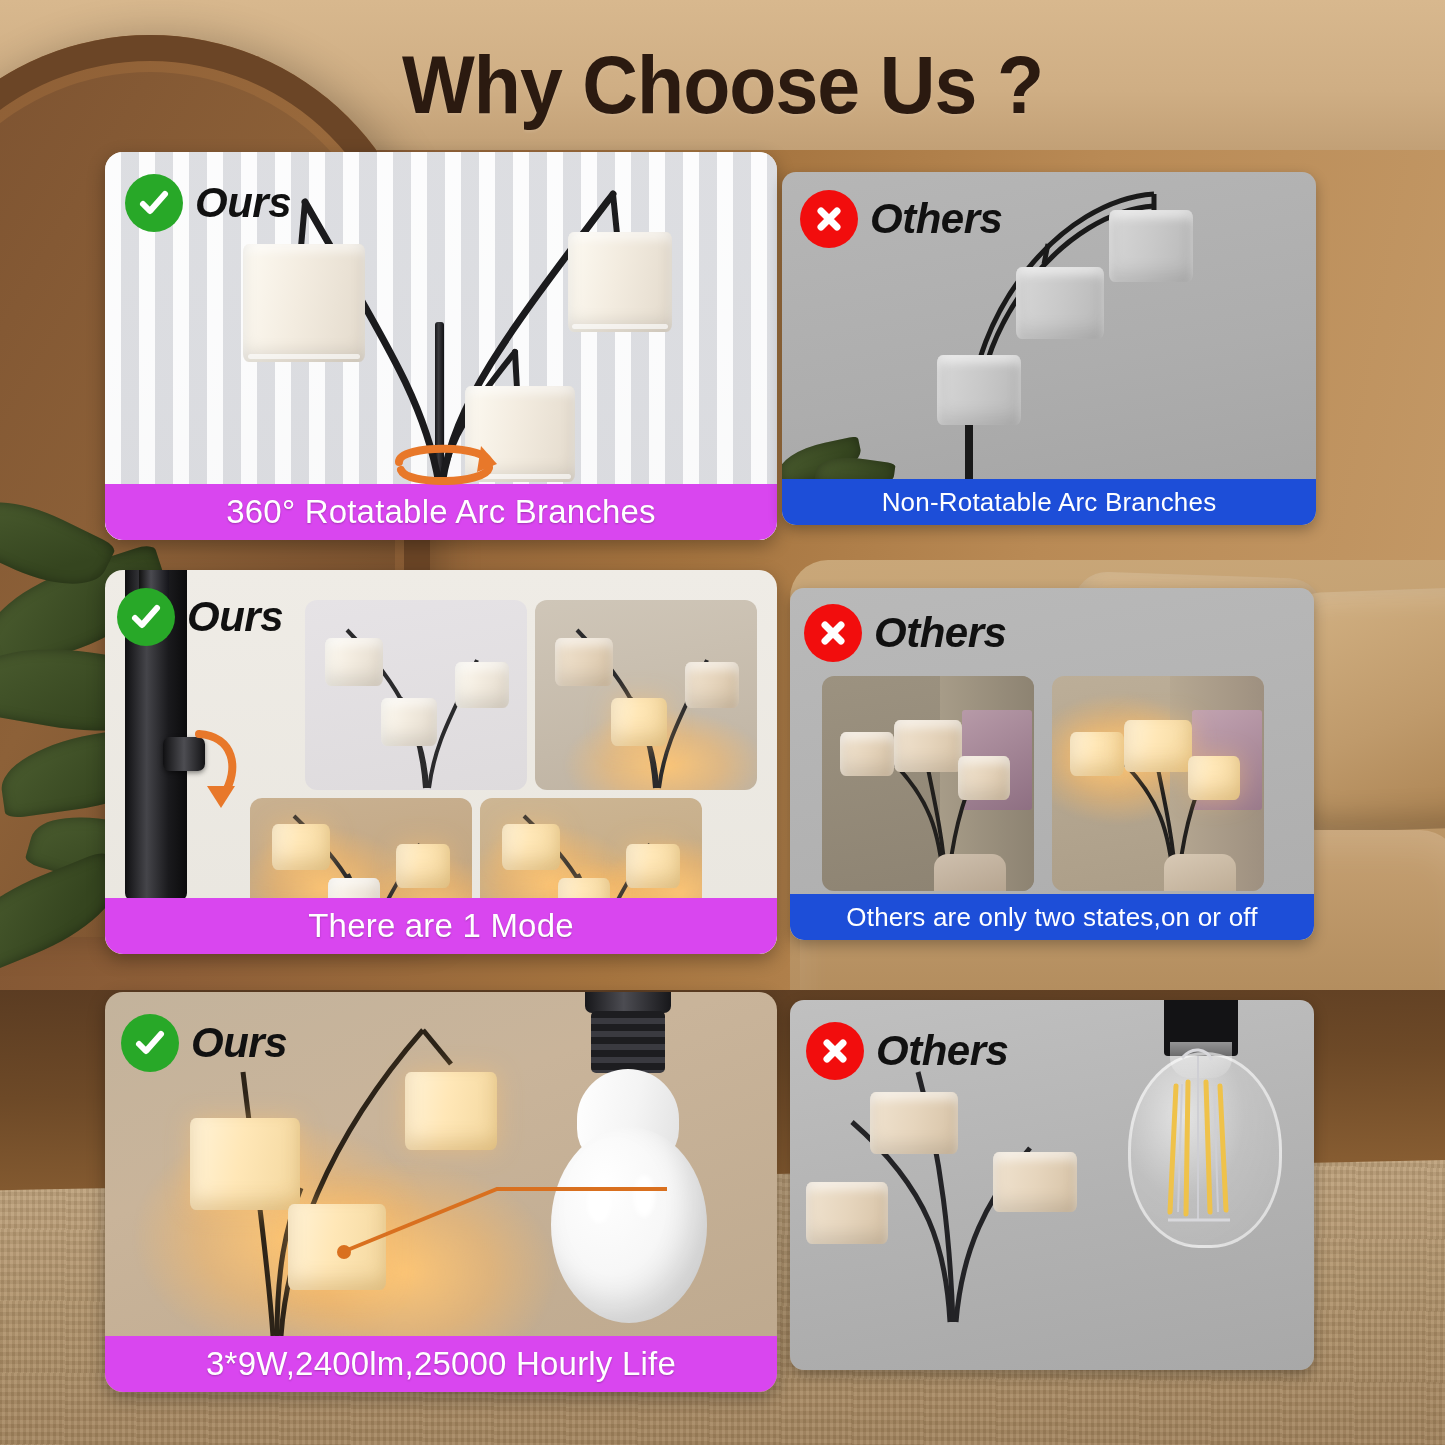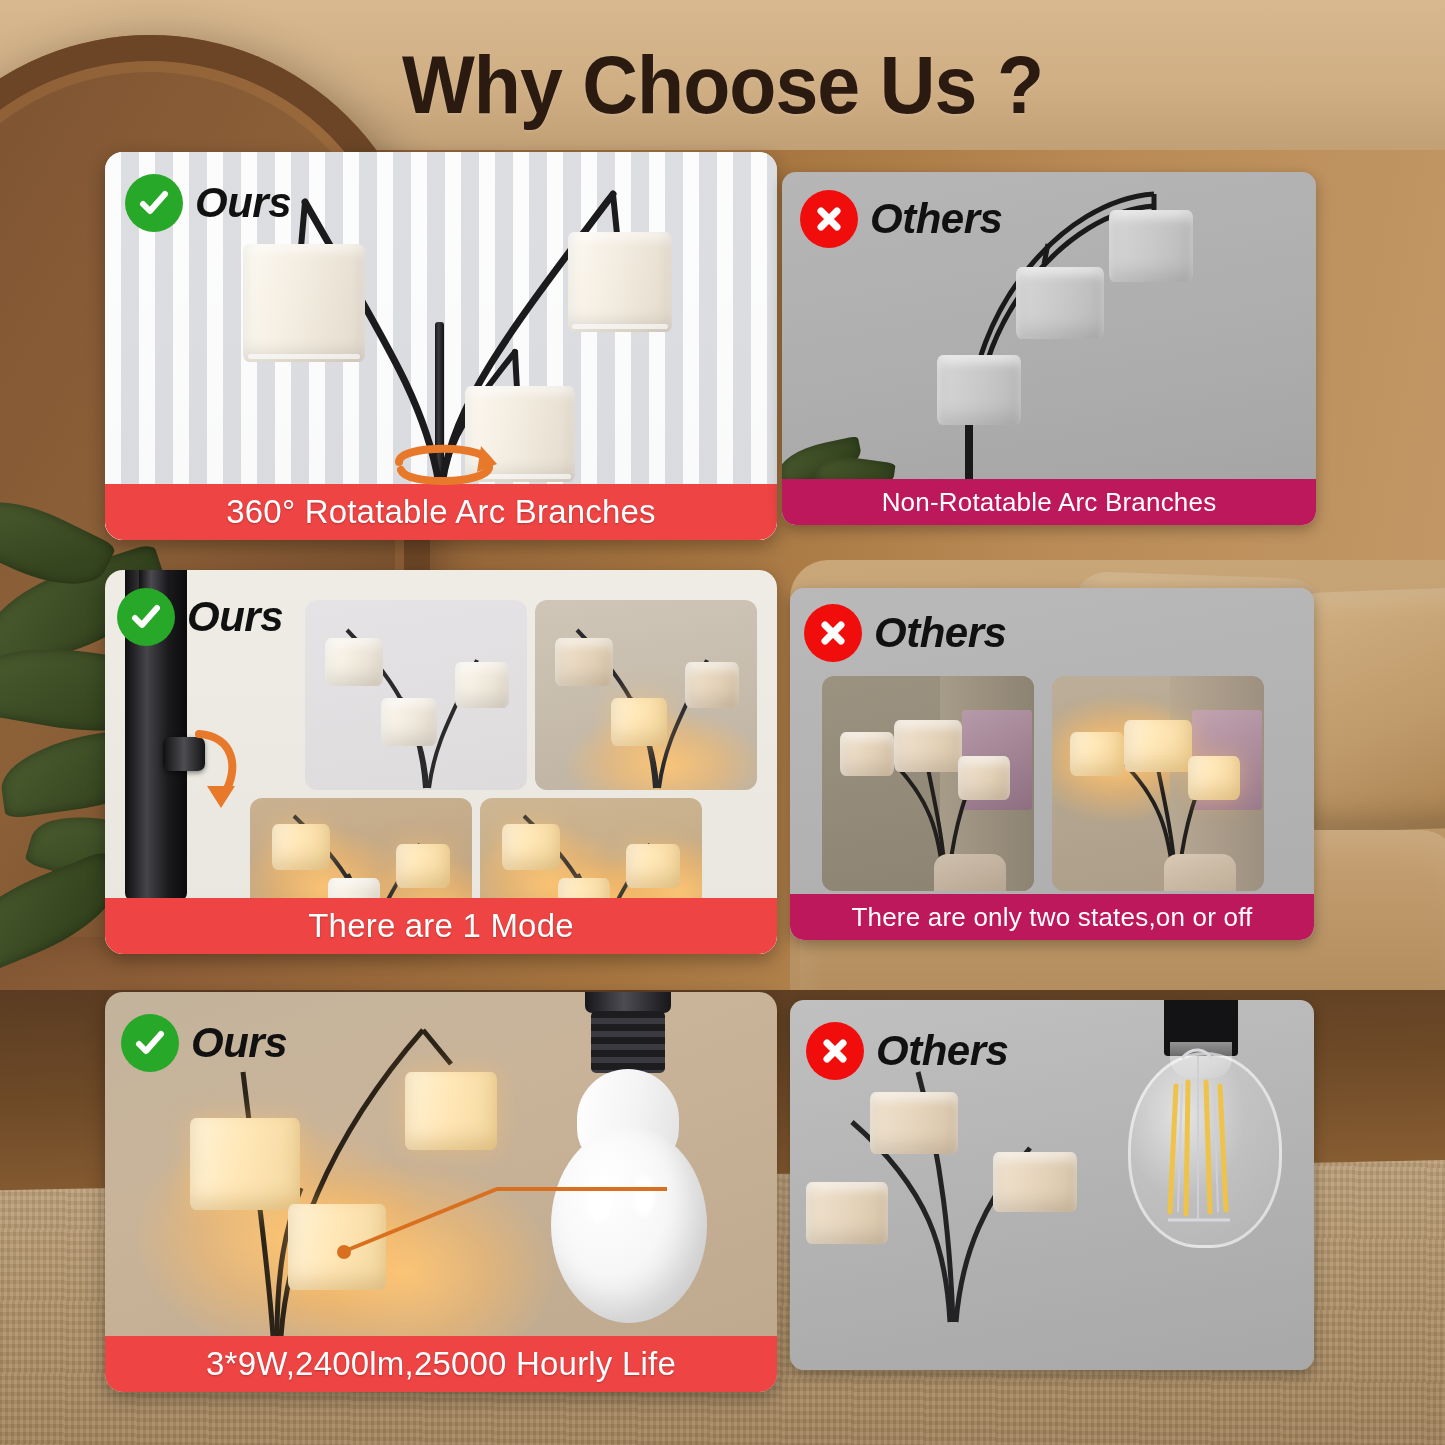--- a/index.html
+++ b/index.html
@@ -85,26 +85,26 @@
 
   .scene{position:absolute;inset:0;overflow:hidden;}
 
   
   .caption{
     position:absolute;left:0;right:0;bottom:0;
     display:flex;align-items:center;justify-content:center;
     color:#fff;letter-spacing:.2px;white-space:nowrap;
   }
   .caption.ours-cap{
-    background:#ef4444;
+    background:#d946ef;
     height:56px;font-size:33px;border-radius:0 0 18px 18px;
     text-shadow:0 1px 2px rgba(0,0,0,.25);
   }
   .caption.others-cap{
-    background:#be185d;
+    background:#1d4ed8;
     height:46px;font-size:26px;border-radius:0 0 14px 14px;
   }
 
   
   .badge{position:absolute;display:flex;align-items:center;gap:12px;z-index:30;}
   .badge .mark{
     width:58px;height:58px;border-radius:50%;
     display:flex;align-items:center;justify-content:center;flex:0 0 auto;
   }
   .badge .mark.ok{background:#28a828;}
@@ -382,21 +382,21 @@
               <path d="M122 210 C 118 160, 110 120, 60 76" stroke="#211f1d" stroke-width="4" fill="none"></path>
               <path d="M126 210 C 130 160, 140 124, 156 90" stroke="#211f1d" stroke-width="4" fill="none"></path>
               <path d="M124 210 C 122 170, 116 140, 100 64" stroke="#211f1d" stroke-width="4" fill="none"></path>
             </svg>
             <div class="shade warm" style="left:18px;top:56px;width:54px;height:44px;"></div>
             <div class="shade warm" style="left:72px;top:44px;width:68px;height:52px;"></div>
             <div class="shade warm" style="left:136px;top:80px;width:52px;height:44px;"></div>
             <div style="position:absolute;left:112px;top:178px;width:72px;height:40px;background:linear-gradient(160deg,#d8c9b5,#bdac95);border-radius:14px 14px 0 0;"></div>
           </div>
         </div>
-        <div class="caption others-cap">There are only two states,on or off</div>
+        <div class="caption others-cap">Others are only two states,on or off</div>
       </div>
       <div class="badge" style="left:14px;top:16px;">
         <span class="mark no">
           <svg width="34" height="34" viewBox="0 0 34 34">
               <path d="M9 9 L25 25 M25 9 L9 25" stroke="#fff" stroke-width="7" stroke-linecap="round"></path>
             </svg>
         </span>
         <span class="lbl">Others</span>
       </div>
     </div>

